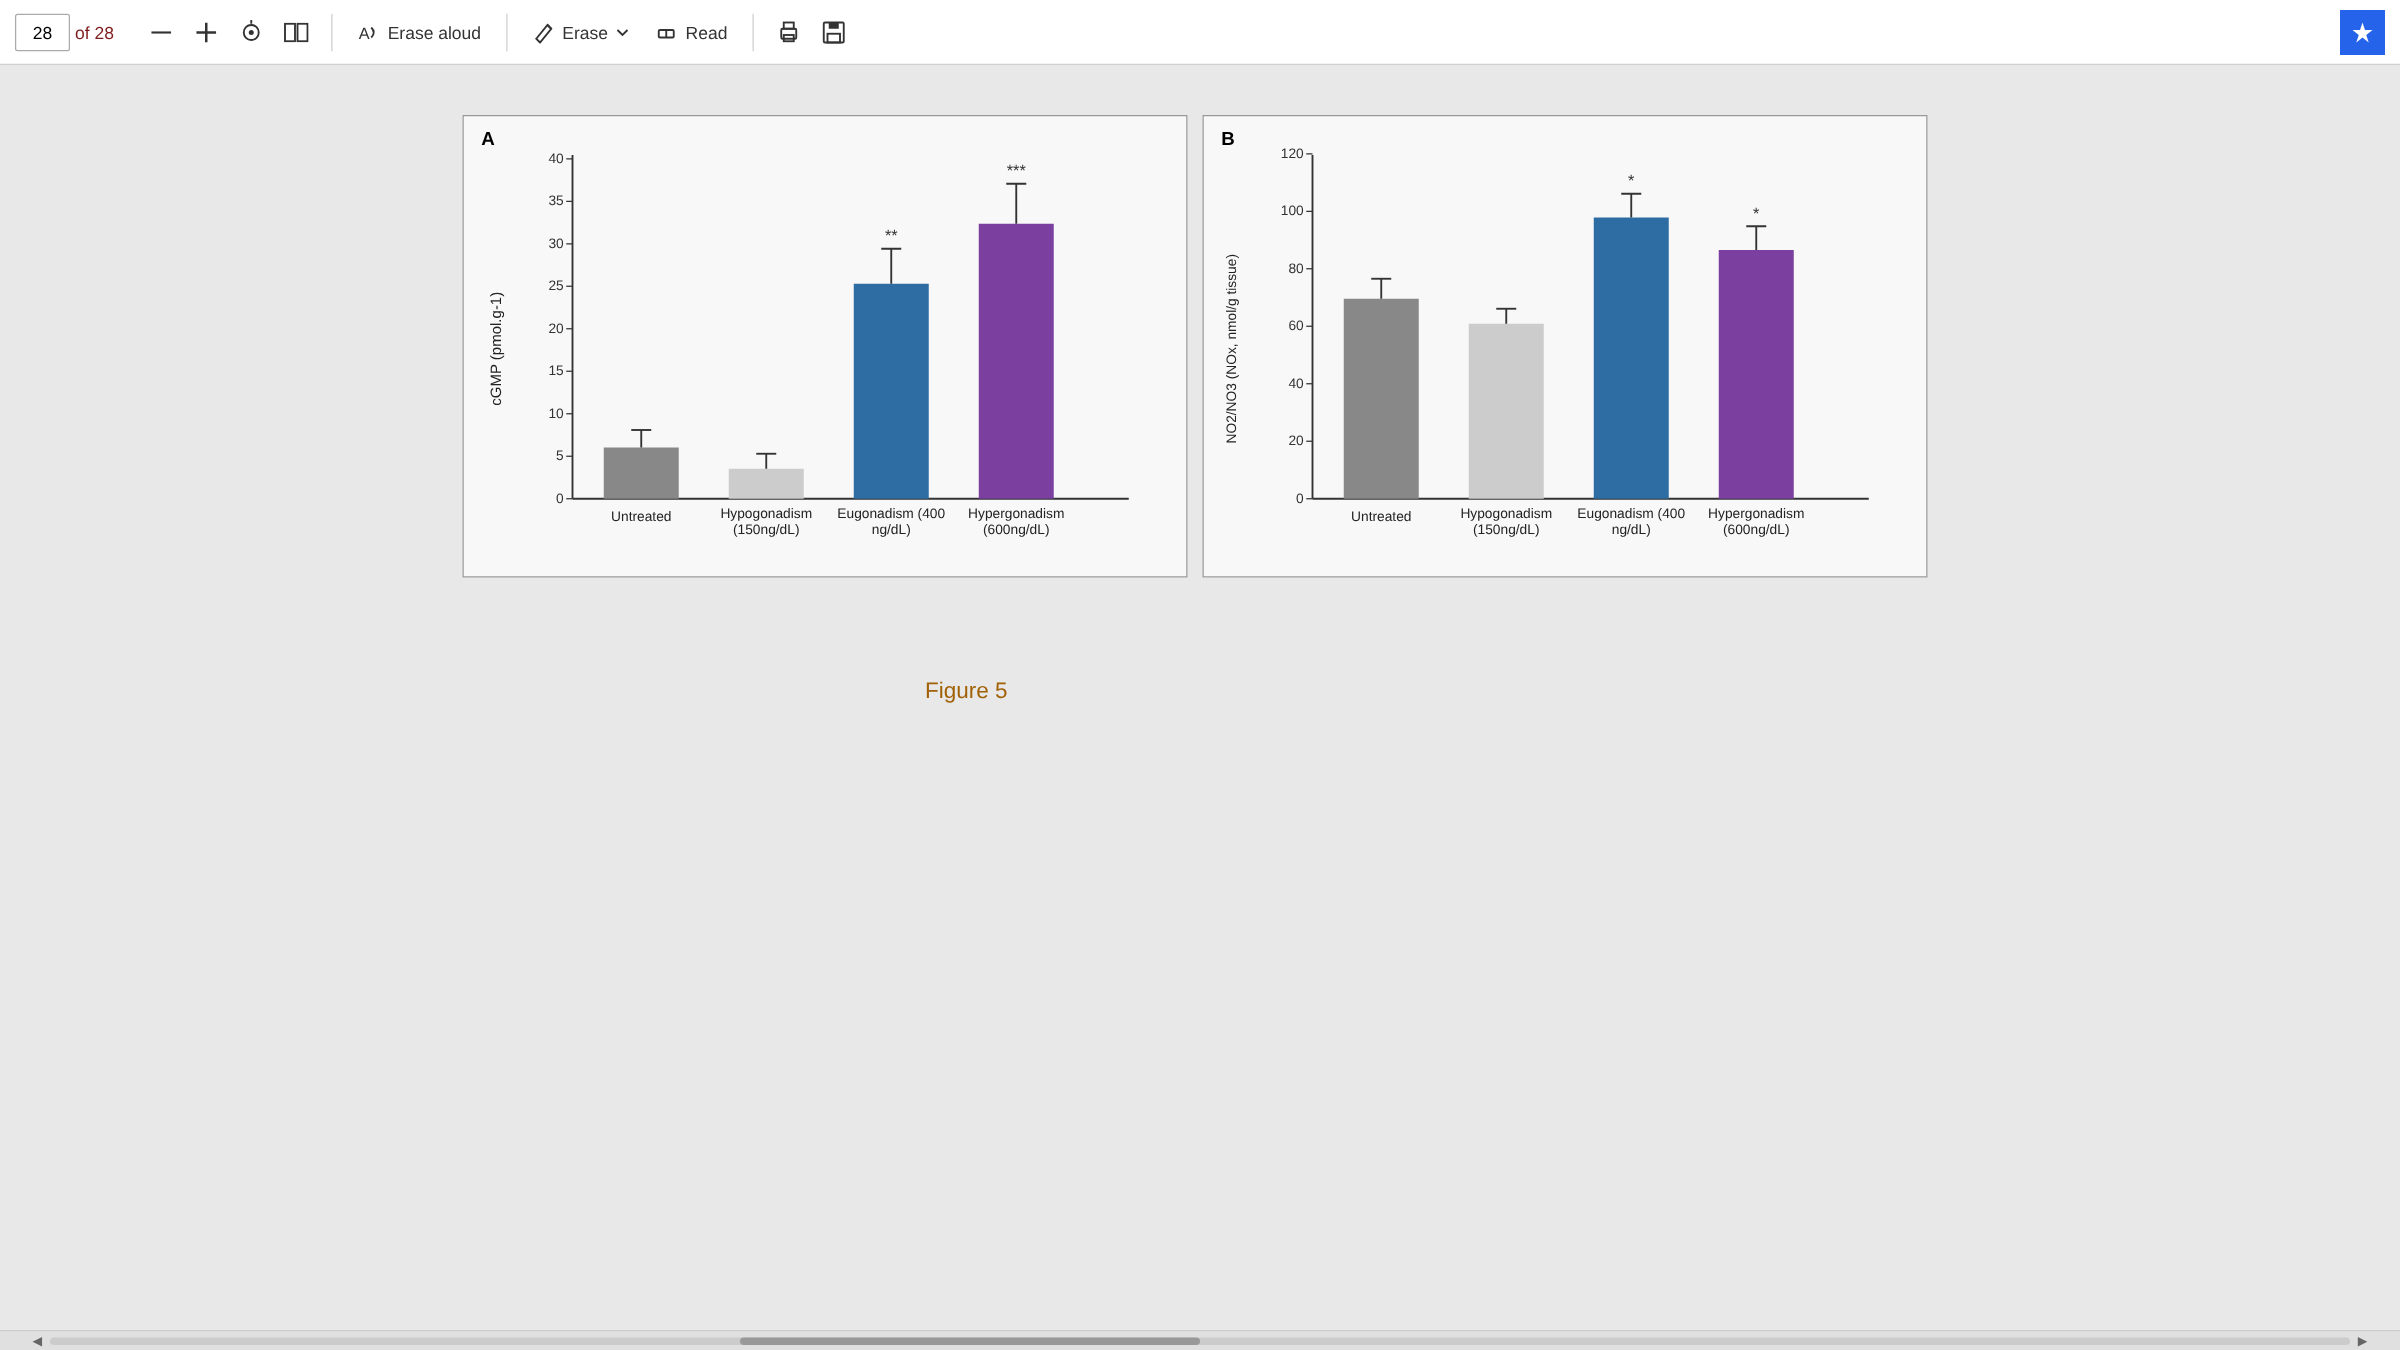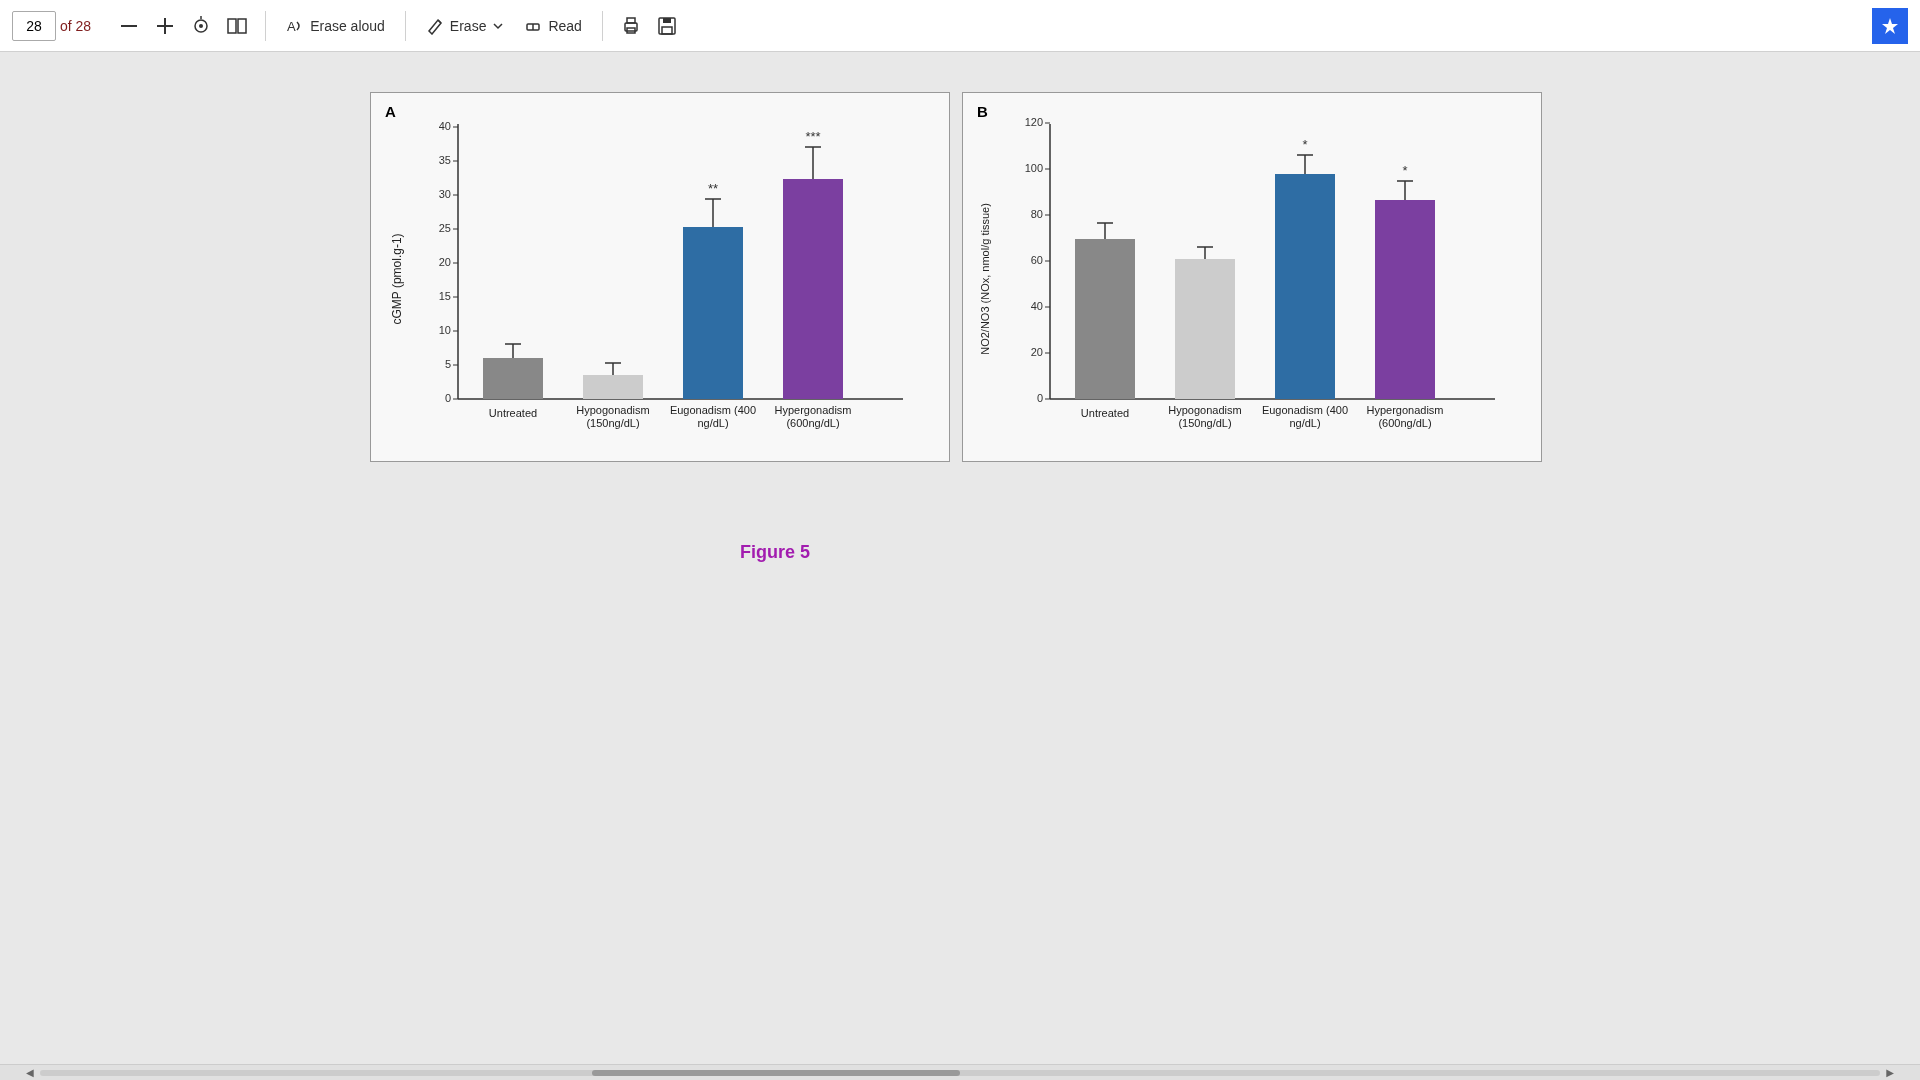--- a/index.html
+++ b/index.html
@@ -360,21 +360,21 @@
         <text x="230" y="318" text-anchor="middle" font-size="11" fill="#222">(150ng/dL)</text>
         <text x="330" y="305" text-anchor="middle" font-size="11" fill="#222">Eugonadism (400</text>
         <text x="330" y="318" text-anchor="middle" font-size="11" fill="#222">ng/dL)</text>
         <text x="430" y="305" text-anchor="middle" font-size="11" fill="#222">Hypergonadism</text>
         <text x="430" y="318" text-anchor="middle" font-size="11" fill="#222">(600ng/dL)</text>
       </svg>
     </div>
   </div>
 
   <div style="width:1180px; margin-top:80px;">
-    <span class="figure-label-text" style="font-size:18px; font-weight:bold; color:#a21caf;">Figure 5</span>
+    <span class="figure-label-text" style="font-size:18px; font-weight:normal; color:#a16207;">Figure 5</span>
   </div>
 
 </div>
 
 <div id="scrollbar-area">
   <span class="scroll-arrow">◀</span>
   <div class="scroll-track">
     <div class="scroll-thumb"></div>
   </div>
   <span class="scroll-arrow">▶</span>

